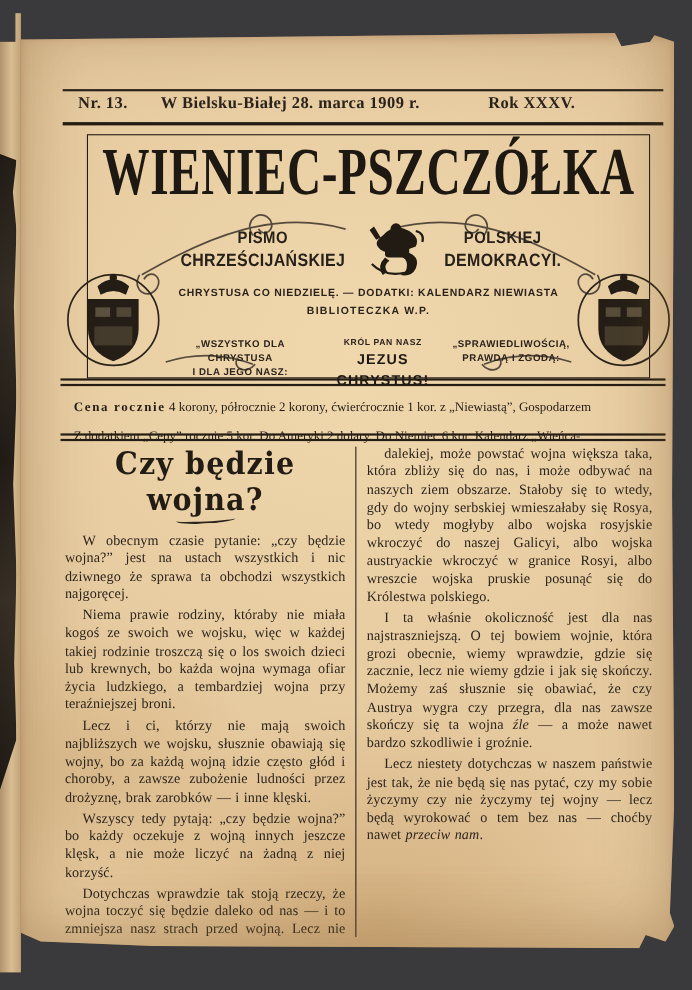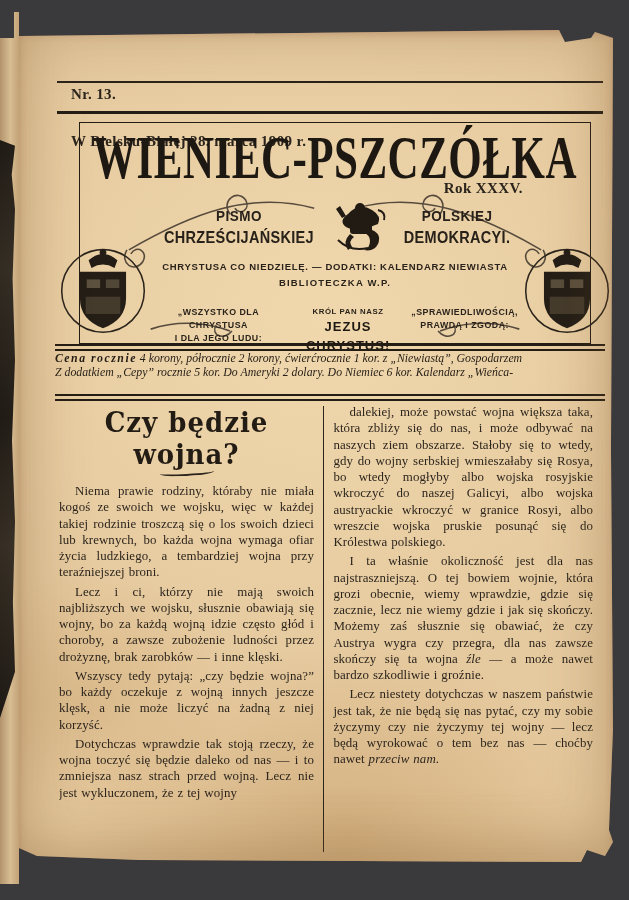--- a/index.html
+++ b/index.html
@@ -42,21 +42,21 @@
   }
 
   .rule-thin{position:absolute;left:38px;width:546px;height:1.5px;background:#2a231b;}
   .rule-mid{position:absolute;left:38px;width:546px;height:2.6px;background:#241d15;}
   .rule-double{position:absolute;left:36px;width:550px;height:7px;
     border-top:2.4px solid #241d15;border-bottom:2.4px solid #241d15;box-sizing:border-box;}
 
   .header-row{
     position:absolute;top:56px;left:38px;width:546px;box-sizing:border-box;
     padding:0 80px 0 14px;display:flex;gap:30px;align-items:baseline;
-    font-weight:700;font-size:15px;letter-spacing:.4px;white-space:nowrap;flex-direction:column;
+    font-weight:700;font-size:15px;letter-spacing:.4px;white-space:nowrap;
   }
   .header-row .vol{margin-left:auto;}
 
   
   .mast-box{
     position:absolute;top:92px;left:60px;width:512px;height:222px;
     border:1.6px solid #241d15;box-sizing:border-box;
   }
   .mast-title{
     position:absolute;top:2px;left:0;right:0;text-align:center;
@@ -89,21 +89,21 @@
     letter-spacing:.5px;text-align:center;line-height:1.45;color:#2a231b;}
   .motto-center .small{font-size:7.8px;letter-spacing:.6px;}
   .motto-center .main{font-size:13px;letter-spacing:1px;margin-top:1px;color:#1d1812;}
 
   .crest{position:absolute;width:90px;height:96px;top:118px;}
   .crest.left{left:-22px;} .crest.right{right:-22px;}
 
   
   .subscription{position:absolute;top:322px;left:36px;width:550px;
     font-size:11.8px;line-height:13.5px;color:#241e16;}
-  .subscription p{margin:0;text-align:justify;font-style:italic;}
+  .subscription p{margin:12px;text-align:justify;}
   .subscription p.centered{text-align:center;}
   .subscription b{letter-spacing:1.5px;}
 
   
   .article{position:absolute;top:374px;left:40px;width:534px;height:448px;
     display:flex;overflow:hidden;}
   .col-left{width:255px;flex:0 0 auto;}
   .col-divider{width:1.4px;background:#2b241c;margin:2px 9px 0 9px;flex:0 0 auto;}
   .col-right{flex:1 1 auto;min-width:0;}
   .art-title{
@@ -186,21 +186,21 @@
           <div class="l2">DEMOKRACYI.</div>
         </div>
       </div>
 
       <div class="schedule">CHRYSTUSA CO NIEDZIELĘ. — DODATKI: KALENDARZ NIEWIASTA</div>
       <div class="supplement">BIBLIOTECZKA W.P.</div>
 
       <div class="motto-row">
         <div class="motto">
           <div>„WSZYSTKO DLA CHRYSTUSA</div>
-          <div>I DLA JEGO LUDU:</div>
+          <div>I DLA JEGO NASZ:</div>
         </div>
         <div class="motto motto-center">
           <div class="small">KRÓL PAN NASZ</div>
           <div class="main">JEZUS CHRYSTUS!</div>
         </div>
         <div class="motto">
           <div>„SPRAWIEDLIWOŚCIĄ,</div>
           <div>PRAWDĄ I ZGODĄ:</div>
         </div>
       </div>
@@ -236,20 +236,21 @@
       <p>Z dodatkiem „Cepy” rocznie 5 kor. Do Ameryki 2 dolary.  Do Niemiec 6 kor. Kalendarz „Wieńca-</p>
     </div>
 
     <div class="rule-double" style="top:364px"></div>
 
     <div class="article">
       <div class="col-left">
         <h2 class="art-title">Czy będzie wojna?</h2>
         <div class="title-flourish"></div>
         <div class="body-text">
+            <p>W obecnym czasie pytanie: „czy będzie wojna?” jest na ustach wszystkich i nic dziwnego że sprawa ta obchodzi wszystkich najgoręcej.</p>
             <p>Niema prawie rodziny, któraby nie miała kogoś ze swoich we wojsku, więc w każdej takiej rodzinie troszczą się o los swoich dzieci lub krewnych, bo każda wojna wymaga ofiar życia ludzkiego, a tembardziej wojna przy teraźniejszej broni.</p>
             <p>Lecz i ci, którzy nie mają swoich najbliższych we wojsku, słusznie obawiają się wojny, bo za każdą wojną idzie często głód i choroby, a zawsze zubożenie ludności przez drożyznę, brak zarobków — i inne klęski.</p>
             <p>Wszyscy tedy pytają: „czy będzie wojna?” bo każdy oczekuje z wojną innych jeszcze klęsk, a nie może liczyć na żadną z niej korzyść.</p>
             <p>Dotychczas wprawdzie tak stoją rzeczy, że wojna toczyć się będzie daleko od nas — i to zmniejsza nasz strach przed wojną. Lecz nie jest wykluczonem, że z tej wojny</p>
           </div>
       </div>
       <div class="col-divider"></div>
       <div class="col-right">
         <div class="body-text">
             <p>dalekiej, może powstać wojna większa taka, która zbliży się do nas, i może odbywać na naszych ziem obszarze. Stałoby się to wtedy, gdy do wojny serbskiej wmieszałaby się Rosya, bo wtedy mogłyby albo wojska rosyjskie wkroczyć do naszej Galicyi, albo wojska austryackie wkroczyć w granice Rosyi, albo wreszcie wojska pruskie posunąć się do Królestwa polskiego.</p>

